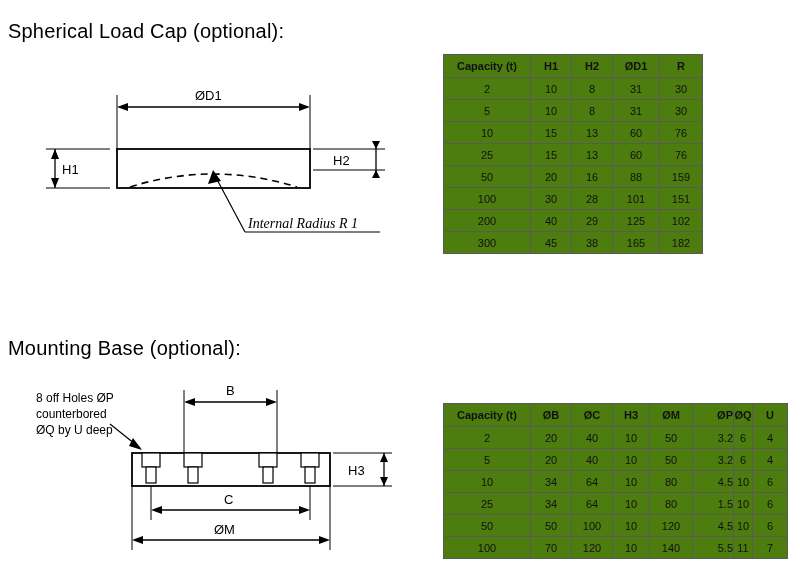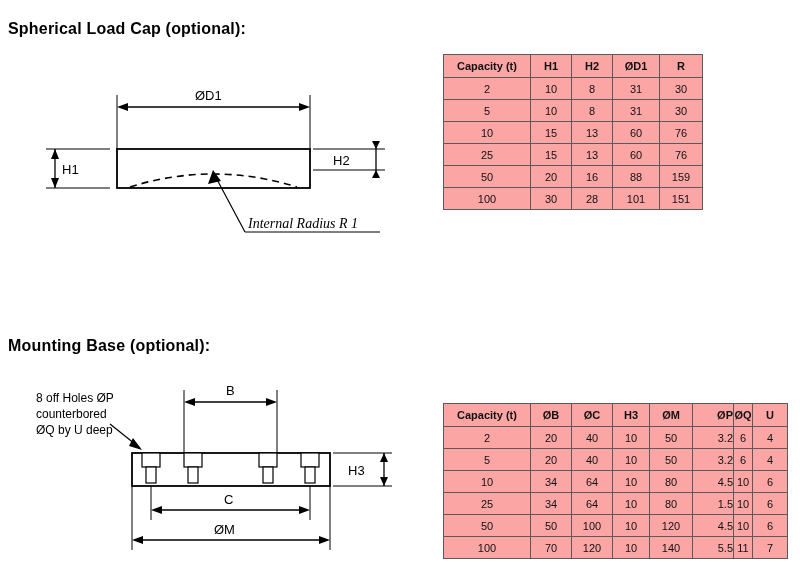--- a/index.html
+++ b/index.html
@@ -10,35 +10,35 @@
   body {
     width: 800px;
     height: 572px;
     position: relative;
     font-family: "Liberation Sans", sans-serif;
     color: #000000;
     overflow: hidden;
   }
   .section-title {
     position: absolute;
-    font-size: 16px;
-    font-weight: bold;
+    font-size: 20px;
+    font-weight: normal;
     letter-spacing: 0.2px;
     color: #000;
     white-space: nowrap;
   }
   #title-cap { left: 8px; top: 20px; }
   #title-base { left: 8px; top: 337px; }
 
   
   table.spec {
     position: absolute;
     border-collapse: collapse;
     font-size: 11px;
-    background: #fca5a5;
+    background: #4d7c0f;
   }
   table.spec th, table.spec td {
     border: 1px solid #5a5a5a;
     text-align: center;
     vertical-align: middle;
     padding: 0;
     height: 21px;
     font-weight: normal;
     color: #111;
   }
@@ -173,20 +173,34 @@
       <td>88</td>
       <td>159</td>
     </tr>
     <tr>
       <td>100</td>
       <td>30</td>
       <td>28</td>
       <td>101</td>
       <td>151</td>
     </tr>
+    <tr>
+      <td>200</td>
+      <td>40</td>
+      <td>29</td>
+      <td>125</td>
+      <td>102</td>
+    </tr>
+    <tr>
+      <td>300</td>
+      <td>45</td>
+      <td>38</td>
+      <td>165</td>
+      <td>182</td>
+    </tr>
   </tbody>
 </table>
 
 <div class="section-title" id="title-base">Mounting Base (optional):</div>
 
 <svg class="drawing" id="base-drawing" viewBox="0 0 430 200">
 
   <text class="note-label" x="36" y="32">8 off Holes ØP</text>
   <text class="note-label" x="36" y="48">counterbored</text>
   <text class="note-label" x="36" y="64">ØQ by U deep</text>

